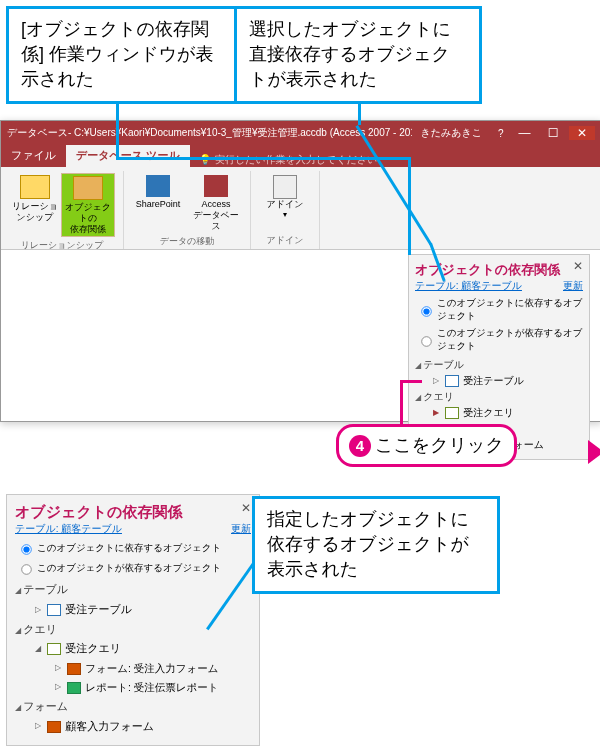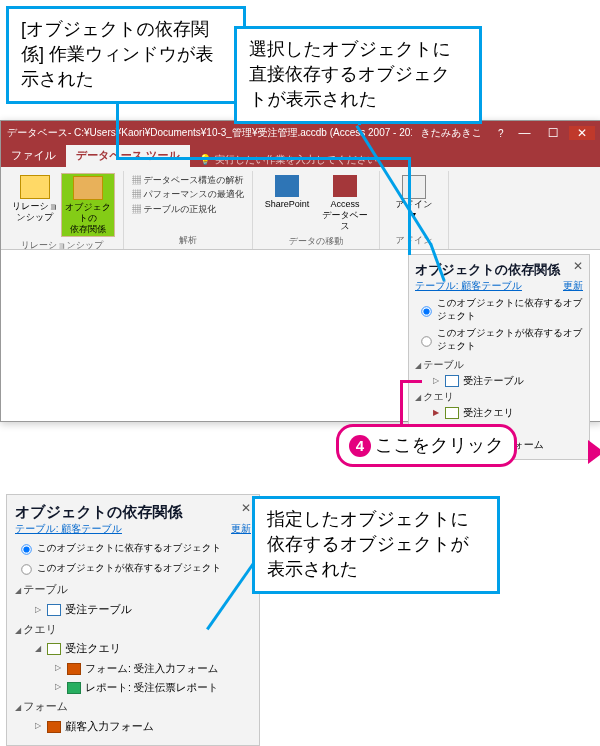--- a/index.html
+++ b/index.html
@@ -165,21 +165,21 @@
     right: 10px;
     top: 134px;
     width: 168px;
     background: #F3F3F3;
     border: 1px solid #C8C8C8;
     padding: 6px;
     font-size: 10px;
     z-index: 2;
   }
   .tp-title {
-    color: #0f172a;
+    color: #be185d;
     font-size: 13px;
     font-weight: bold;
   }
   .tp-close {
     position: absolute;
     right: 6px;
     top: 4px;
     font-size: 12px;
     color: #555;
   }
@@ -257,21 +257,21 @@
 <body>
 
 <div class="callout" style="left:6px; top:6px; width:240px;">
   <span>[オブジェクトの依存関係] 作業ウィンドウが表示された</span>
 </div>
 
 <div class="line" style="left:116px; top:97px; width:3px; height:60px;"></div>
 <div class="line" style="left:116px; top:157px; width:295px; height:3px;"></div>
 <div class="line" style="left:408px; top:157px; width:3px; height:98px;"></div>
 
-<div class="callout" style="left:234px; top:6px; width:248px;margin-top:20px;">
+<div class="callout" style="left:234px; top:6px; width:248px;">
   <span>選択したオブジェクトに直接依存するオブジェクトが表示された</span>
 </div>
 <div class="line" style="left:358px; top:97px; width:3px; height:28px;"></div>
 <div class="line" style="left:358px; top:125px; width:140px; height:3px; transform:rotate(58deg); transform-origin:left top;"></div>
 <div class="line" style="left:432px; top:243px; width:40px; height:3px; transform:rotate(70deg); transform-origin:left top;"></div>
 
 <div class="access-window">
   <div class="titlebar">
     <span class="title">データベース- C:¥Users¥Kaori¥Documents¥10-3_管理¥受注管理.accdb (Access 2007 - 2016 ファ…</span>
     <span class="user">きたみあきこ</span>
@@ -296,28 +296,20 @@
         </div>
         <div class="big-btn active">
           <div class="icon-box" style="background:#E8B15A;"></div>
           <span style="white-space:pre-line;">オブジェクトの
 依存関係</span>
         </div>
       </div>
       <div class="ribbon-group-label">リレーションシップ</div>
     </div>
     <div class="ribbon-group">
-      <div class="small-list">
-        <div>データベース構造の解析</div>
-        <div>パフォーマンスの最適化</div>
-        <div>テーブルの正規化</div>
-      </div>
-      <div class="ribbon-group-label">解析</div>
-    </div>
-    <div class="ribbon-group">
       <div style="display:flex;gap:6px;">
         <div class="big-btn">
           <div class="icon-sp"></div>
           <span>SharePoint</span>
         </div>
         <div class="big-btn">
           <div class="icon-access"></div>
           <span style="white-space:pre-line;">Access
 データベース</span>
         </div>

